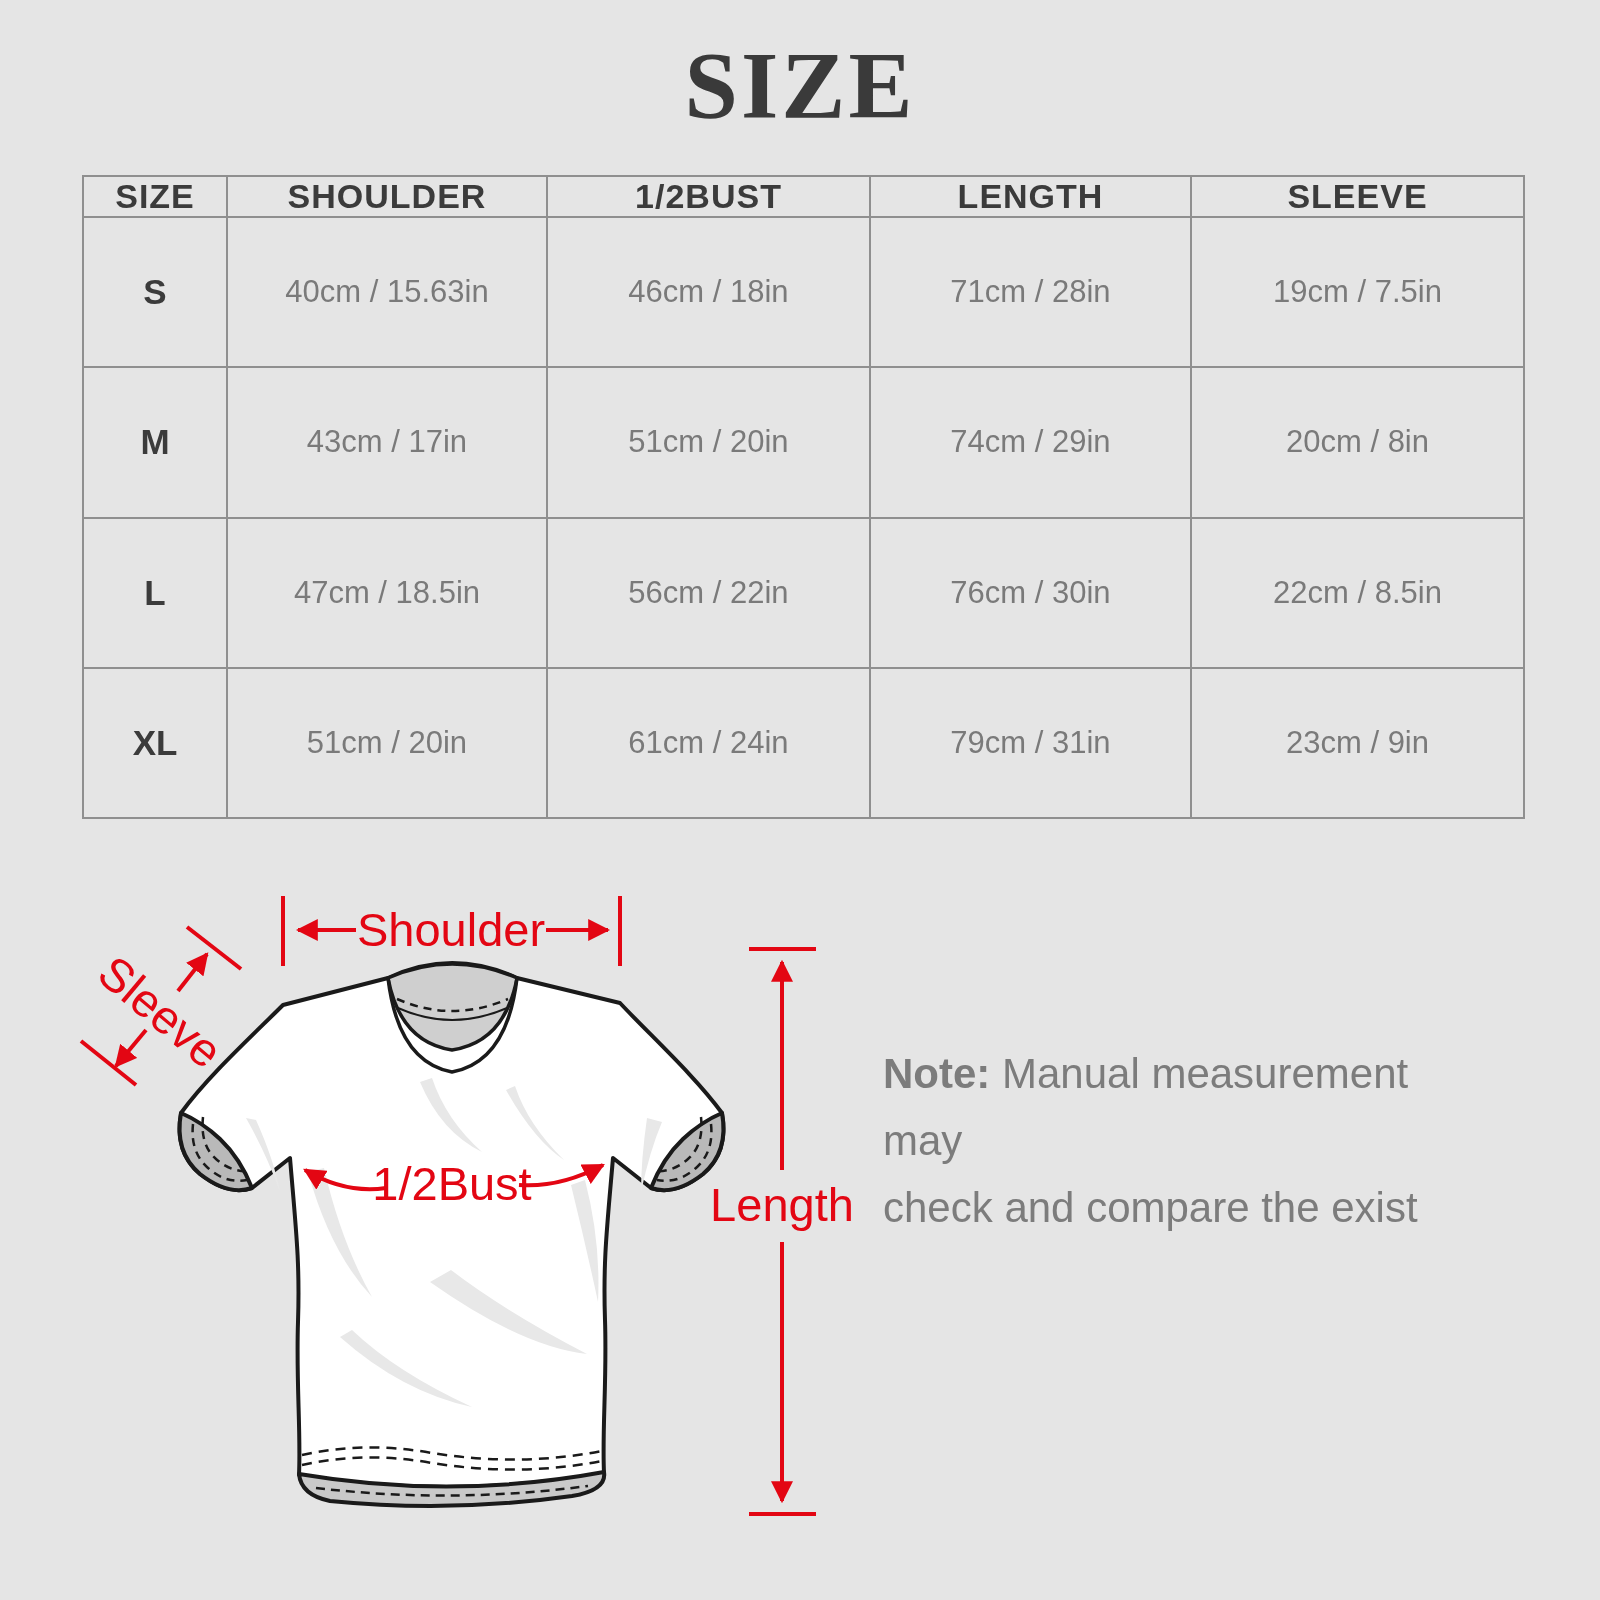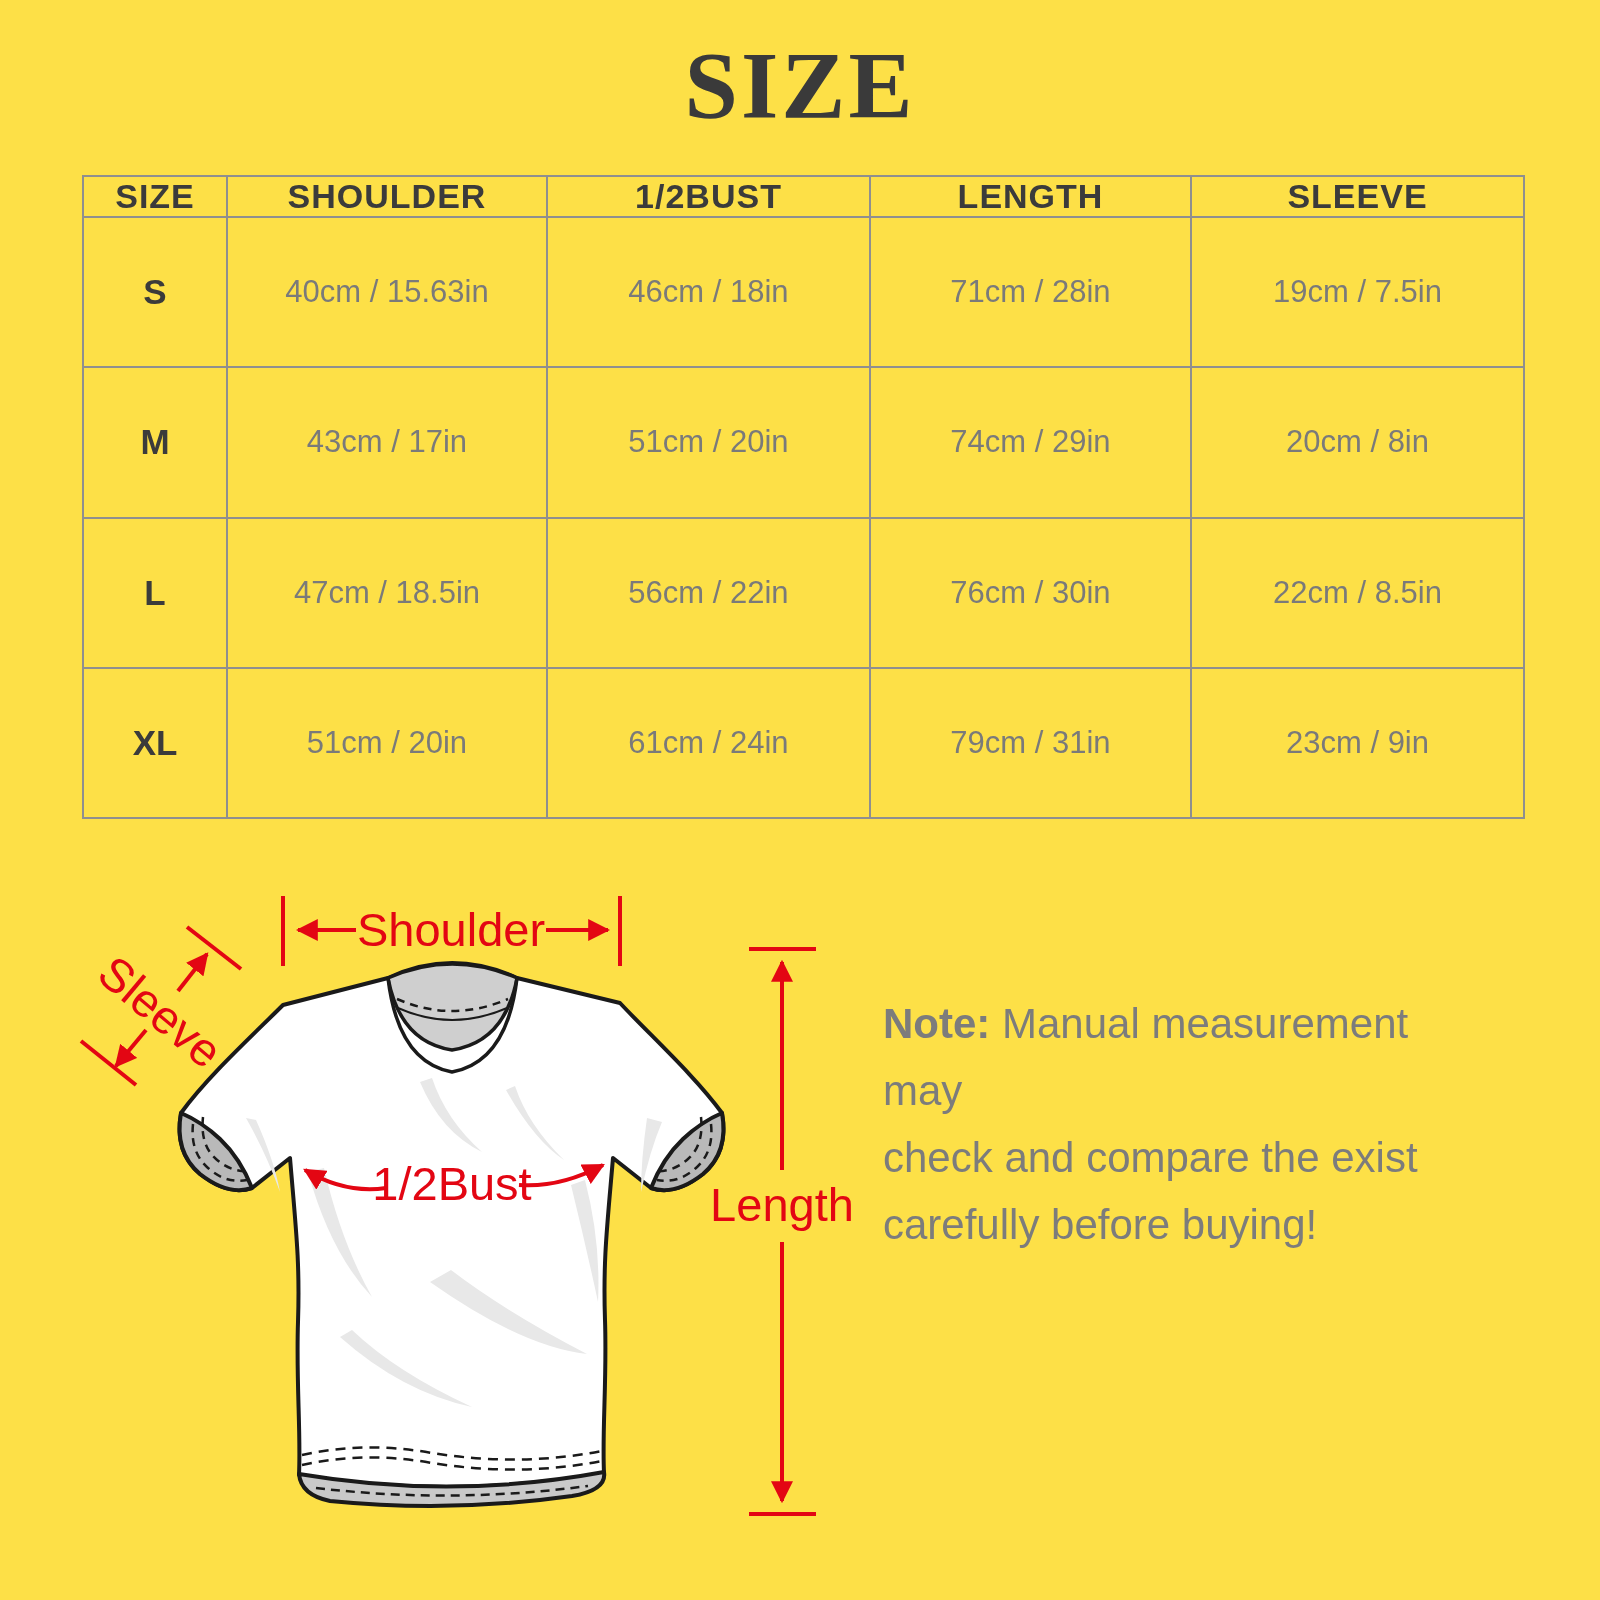--- a/index.html
+++ b/index.html
@@ -1,20 +1,20 @@
 <!DOCTYPE html>
 <html><head>
 <meta charset="utf-8">
 <style>
   html, body { margin: 0; padding: 0; background: #ffffff; }
   .canvas {
     position: relative;
     width: 1600px;
     height: 1600px;
-    background: #fde047;
+    background: #e5e5e5;
     overflow: hidden;
     font-family: "Liberation Sans", "DejaVu Sans", sans-serif;
   }
   .title {
     position: absolute;
     left: 0; top: 30px;
     width: 100%;
     margin: 0;
     text-align: center;
     font-family: "Liberation Serif", "DejaVu Serif", serif;
@@ -60,21 +60,21 @@
     left: 55px; top: 845px;
     width: 810px; height: 755px;
   }
   .diagram text {
     font-family: "Liberation Sans", "DejaVu Sans", sans-serif;
     font-size: 47px;
     fill: #e30613;
   }
   .note {
     position: absolute;
-    left: 883px; top: 990px;
+    left: 883px; top: 1040px;
     width: 615px;
     font-size: 42px;
     line-height: 67px;
     color: #7c7c7c;
   }
   .note .note-bold { font-weight: 700; }
 </style>
 </head>
 <body>
 
@@ -217,16 +217,15 @@
 
     <text x="451" y="946" text-anchor="middle">Shoulder</text>
     <text x="160" y="1028" text-anchor="middle" transform="rotate(40 160 1012)">Sleeve</text>
     <text x="452" y="1200" text-anchor="middle">1/2Bust</text>
     <text x="782" y="1221" text-anchor="middle">Length</text>
   </svg>
 
   <div class="note">
     <div class="note-line"><span class="note-bold">Note:</span><span> Manual measurement may</span></div>
     <div class="note-line">check and compare the exist</div>
-    <div class="note-line">carefully before buying!</div>
   </div>
 
 </div>
 
 </body></html>

